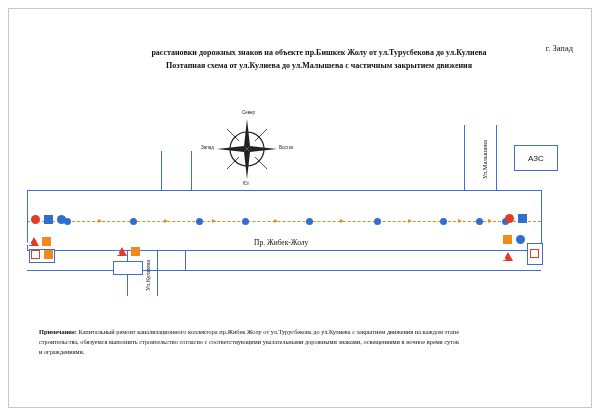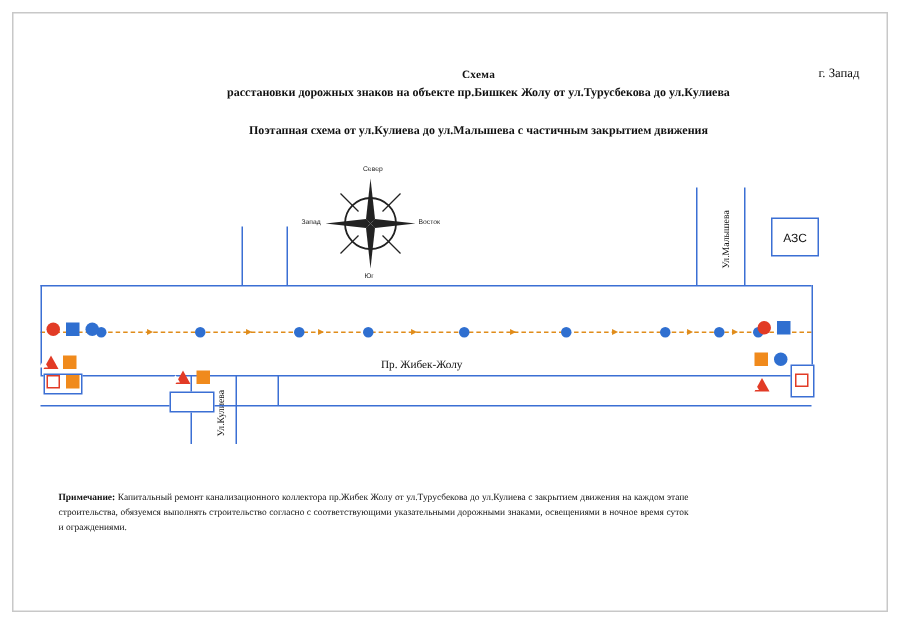--- a/index.html
+++ b/index.html
@@ -50,21 +50,21 @@
   }
   .title-line2 {
     font-size: 8px;
     font-weight: bold;
     margin-top: 3px;
     line-height: 1.25;
   }
   .title-line3 {
     font-size: 8px;
     font-weight: bold;
-    margin-top: 15px;
+    margin-top: 3px;
     line-height: 1.25;
   }
   
   .compass {
     position: absolute;
     left: 206px;
     top: 108px;
     width: 64px;
     height: 64px;
   }
@@ -127,21 +127,21 @@
   }
   .vert-text {
     transform: rotate(-90deg);
   }
 
   
   .azs {
     position: absolute;
     left: 505px;
     top: 136px;
-    width: 32px;
+    width: 44px;
     height: 26px;
     border: 1px solid #3b6fd4;
     box-sizing: border-box;
     color: #111;
     font-size: 8px;
     display: flex;
     align-items: center;
     justify-content: center;
     font-family: "Liberation Sans", sans-serif;
   }
@@ -231,21 +231,20 @@
 </style>
 </head>
 <body>
 
 <div id="page">
   <div class="sheet">
 
     <div class="city">г. Запад</div>
 
     <div class="title-block">
-      <div class="title-line1">Схема</div>
       <div class="title-line2">расстановки дорожных знаков на объекте пр.Бишкек Жолу от ул.Турусбекова до ул.Кулиева</div>
       <div class="title-line3">Поэтапная схема от ул.Кулиева до ул.Малышева с частичным закрытием движения</div>
     </div>
 
     <div class="compass">
       <svg width="64" height="64" viewBox="0 0 64 64">
         <circle cx="32" cy="32" r="17" fill="none" stroke="#222" stroke-width="1.2"></circle>
         <circle cx="32" cy="32" r="3.2" fill="none" stroke="#222" stroke-width="1"></circle>
         <polygon points="32,2 35,29 32,32 29,29" fill="#222"></polygon>
         <polygon points="32,62 35,35 32,32 29,35" fill="#222"></polygon>

